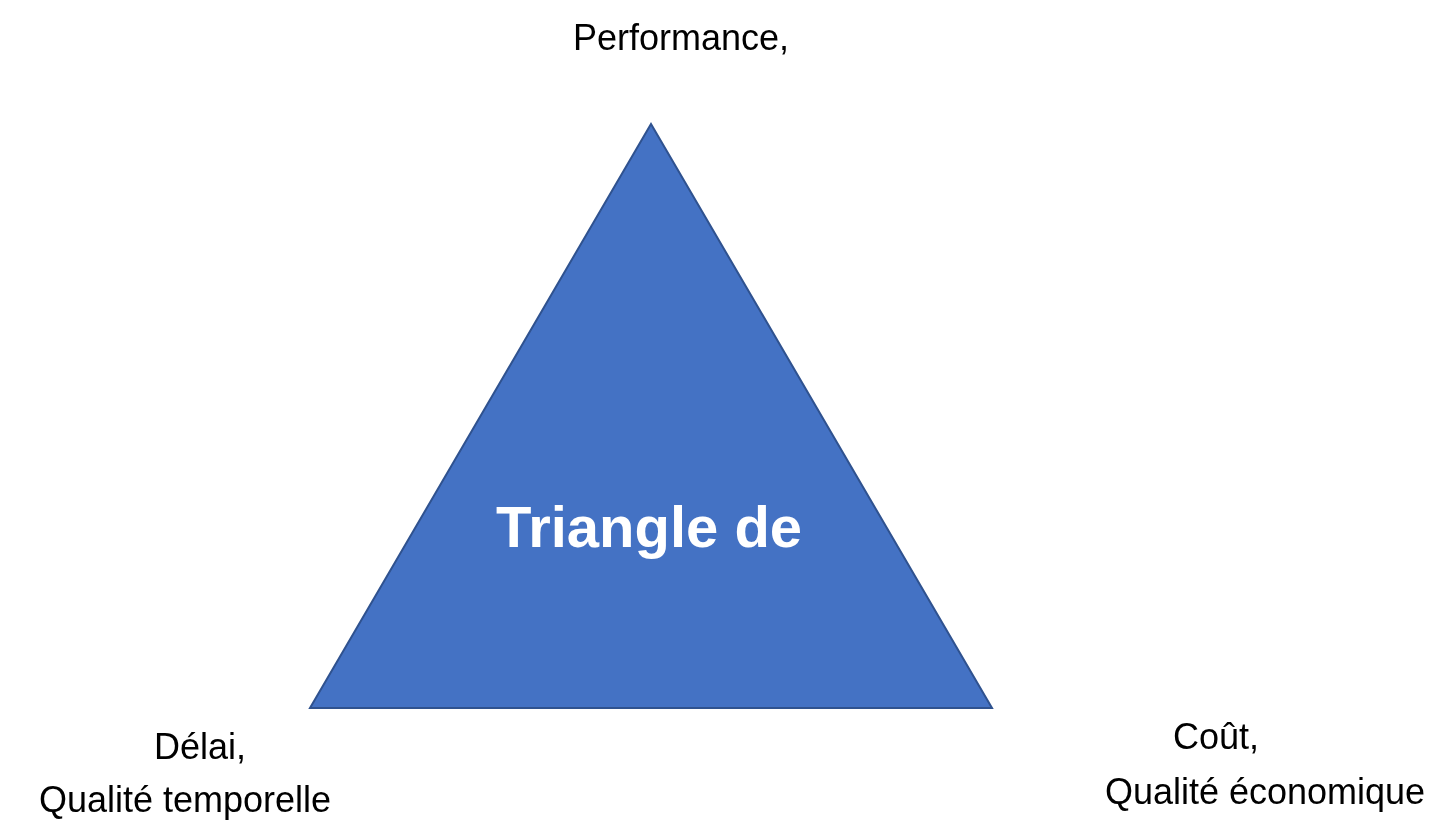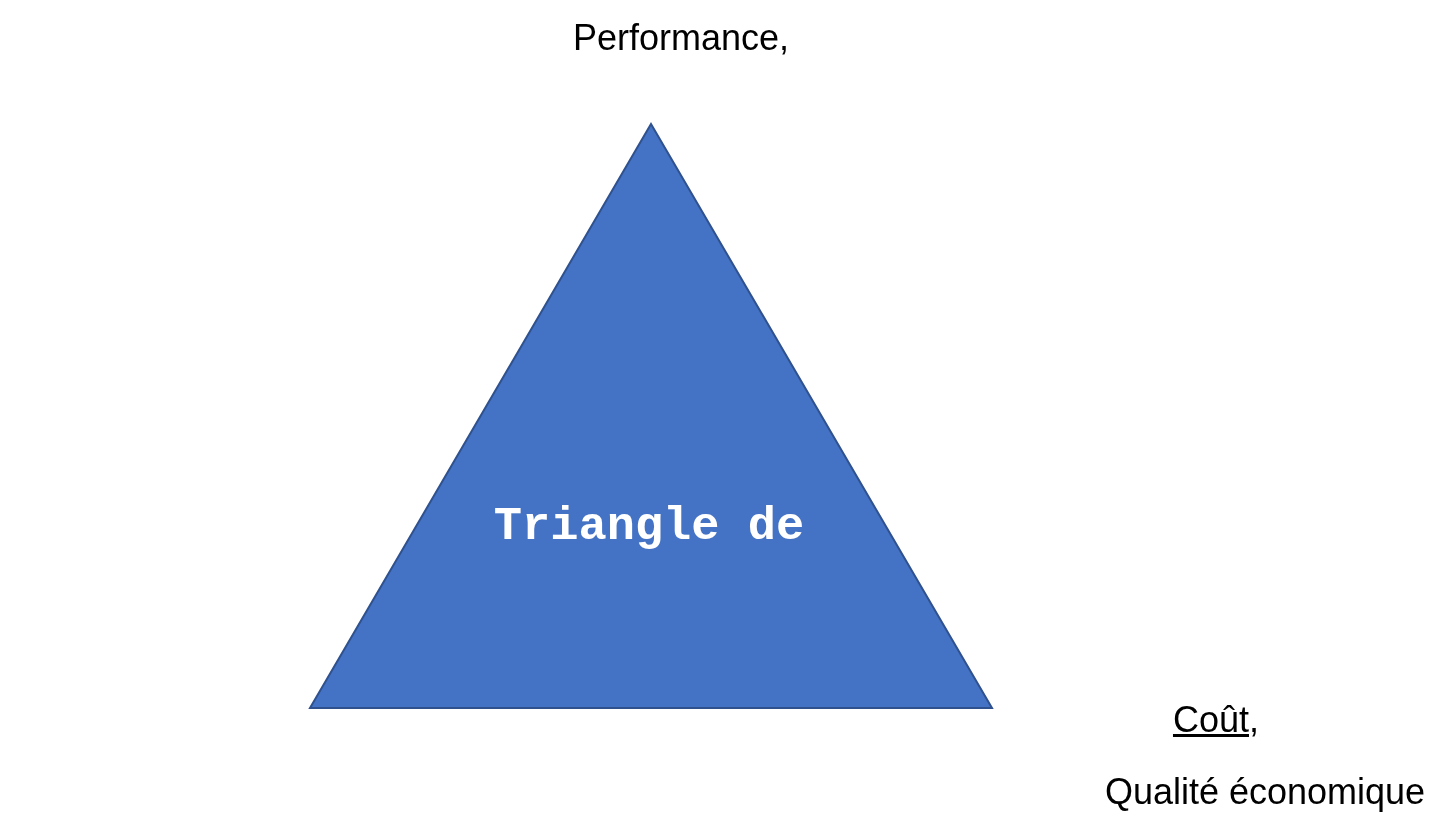--- a/index.html
+++ b/index.html
@@ -29,47 +29,48 @@
     font-size: 36px;
     line-height: 44px;
     color: #000000;
   }
   .triangle-title {
     position: absolute;
     left: 649px;
     top: 487px;
     transform: translateX(-50%);
     text-align: right;
-    font-size: 47px;
+    font-size: 58px;
     line-height: 80px;
     font-weight: bold;
     color: #FFFFFF;
     white-space: nowrap;
-    font-family: Liberation Mono, monospace;
   }
   
   .pos-top-1    { left: 681px;  top: 16px;  }
   .pos-top-2    { left: 688px;  top: 68px;  }
   .pos-bl-1     { left: 200px;  top: 725px; }
   .pos-bl-2     { left: 185px;  top: 778px; }
-  .pos-br-1     { left: 1216px; top: 698px; text-decoration: underline; }
+  .pos-br-1     { left: 1216px; top: 715px; }
   .pos-br-2     { left: 1265px; top: 770px; }
 </style>
 </head>
 <body>
 
 <div class="canvas">
 
   <svg class="triangle-svg" viewBox="0 0 1435 831" xmlns="http://www.w3.org/2000/svg">
     <polygon points="651,124 992,708 310,708" stroke-width="2" stroke-linejoin="miter" fill="#4472C4" stroke="#2F528F"></polygon>
   </svg>
 
   <div class="triangle-title">
     <div>Triangle de</div>
   </div>
 
   <div class="vertex-line pos-top-1">Performance,</div>
 
+  <div class="vertex-line pos-bl-1">Délai,</div>
+  <div class="vertex-line pos-bl-2">Qualité temporelle</div>
 
   <div class="vertex-line pos-br-1">Coût,</div>
   <div class="vertex-line pos-br-2">Qualité économique</div>
 
 </div>
 
 </body></html>

